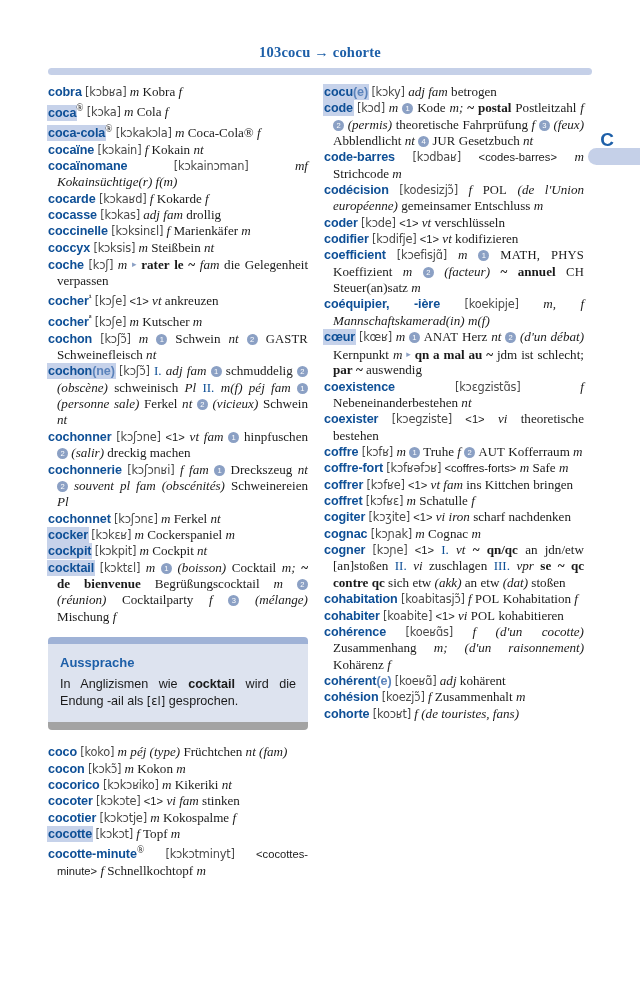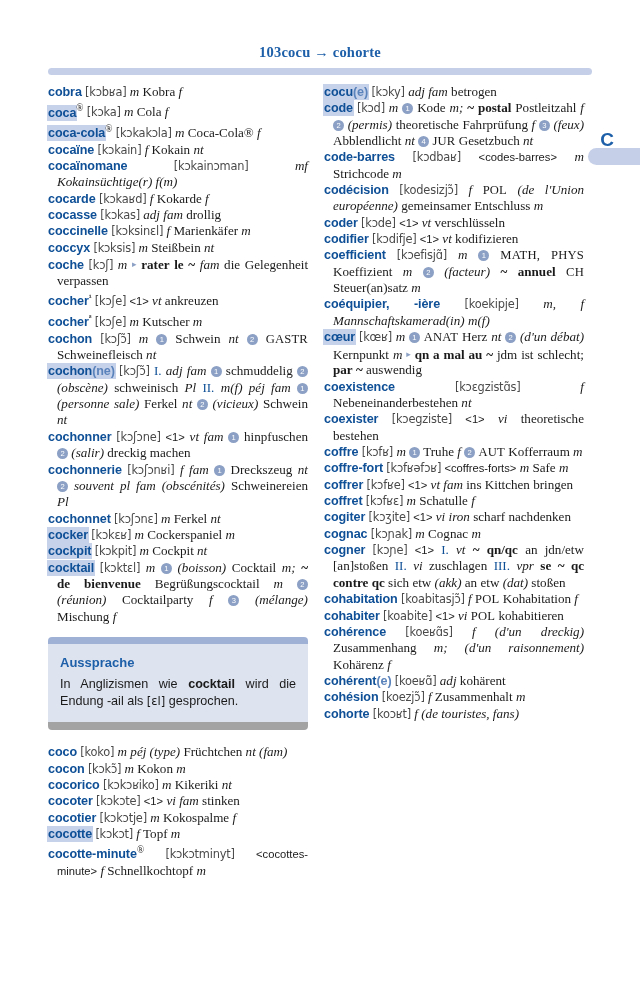--- a/index.html
+++ b/index.html
@@ -251,18 +251,18 @@
       <p class="entry"><span class="hw">coexister</span> <span class="ipa">[kɔegziste]</span> <span class="infl">&lt;1&gt;</span> <span class="gram">vi</span> <span>theoretische</span> <span>bestehen</span></p>
       <p class="entry"><span class="hw">coffre</span> <span class="ipa">[kɔfʁ]</span> <span class="gram">m</span> <span class="num">1</span>  <span>Truhe</span> <span class="gram">f</span> <span class="num">2</span>  <span class="field">AUT</span> <span>Kofferraum</span> <span class="gram">m</span></p>
       <p class="entry"><span class="hw">coffre-fort</span> <span class="ipa">[kɔfʁəfɔʁ]</span> <span class="infl">&lt;coffres-forts&gt;</span> <span class="gram">m</span> <span>Safe</span> <span class="gram">m</span></p>
       <p class="entry"><span class="hw">coffrer</span> <span class="ipa">[kɔfʁe]</span> <span class="infl">&lt;1&gt;</span> <span class="gram">vt</span> <span class="gram">fam</span> <span>ins</span> <span>Kittchen</span> <span>bringen</span></p>
       <p class="entry"><span class="hw">coffret</span> <span class="ipa">[kɔfʁɛ]</span> <span class="gram">m</span> <span>Schatulle</span> <span class="gram">f</span></p>
       <p class="entry"><span class="hw">cogiter</span> <span class="ipa">[kɔʒite]</span> <span class="infl">&lt;1&gt;</span> <span class="gram">vi</span> <span class="gram">iron</span> <span>scharf</span> <span>nachdenken</span></p>
       <p class="entry"><span class="hw">cognac</span> <span class="ipa">[kɔɲak]</span> <span class="gram">m</span> <span>Cognac</span> <span class="gram">m</span></p>
       <p class="entry"><span class="hw">cogner</span> <span class="ipa">[kɔɲe]</span> <span class="infl">&lt;1&gt;</span> <span class="rom">I.</span> <span class="gram">vt</span> <span class="bold">~</span> <span class="bold">qn/qc</span> <span>an</span> <span>jdn/etw</span> <span>[an]stoßen</span> <span class="rom">II.</span> <span class="gram">vi</span> <span>zuschlagen</span> <span class="rom">III.</span> <span class="gram">vpr</span> <span class="bold">se</span> <span class="bold">~</span> <span class="bold">qc</span> <span class="bold">contre</span> <span class="bold">qc</span> <span>sich</span> <span>etw</span> <span class="fr">(akk)</span> <span>an</span> <span>etw</span> <span class="fr">(dat)</span> <span>stoßen</span></p>
       <p class="entry"><span class="hw">cohabitation</span> <span class="ipa">[koabitasjɔ̃]</span> <span class="gram">f</span> <span class="field">POL</span> <span>Kohabitation</span> <span class="gram">f</span></p>
       <p class="entry"><span class="hw">cohabiter</span> <span class="ipa">[koabite]</span> <span class="infl">&lt;1&gt;</span> <span class="gram">vi</span> <span class="field">POL</span> <span>kohabitieren</span></p>
-      <p class="entry"><span class="hw">cohérence</span> <span class="ipa">[koeʁɑ̃s]</span> <span class="gram">f</span> <span class="fr">(d'un dreckig)</span> <span>Zusammenhang</span> <span class="gram">m;</span> <span class="fr">(d'un raisonnement)</span> <span>Kohärenz</span> <span class="gram">f</span></p>
+      <p class="entry"><span class="hw">cohérence</span> <span class="ipa">[koeʁɑ̃s]</span> <span class="gram">f</span> <span class="fr">(d'un cocotte)</span> <span>Zusammenhang</span> <span class="gram">m;</span> <span class="fr">(d'un raisonnement)</span> <span>Kohärenz</span> <span class="gram">f</span></p>
       <p class="entry"><span class="hw">cohérent<span class="soft">(e)</span></span> <span class="ipa">[koeʁɑ̃]</span> <span class="gram">adj</span> <span>kohärent</span></p>
       <p class="entry"><span class="hw">cohésion</span> <span class="ipa">[koezjɔ̃]</span> <span class="gram">f</span> <span>Zusammenhalt</span> <span class="gram">m</span></p>
       <p class="entry"><span class="hw">cohorte</span> <span class="ipa">[koɔʁt]</span> <span class="gram">f</span> <span class="fr">(de touristes, fans)</span></p>
     </div>
 </div>
 
 </body></html>

